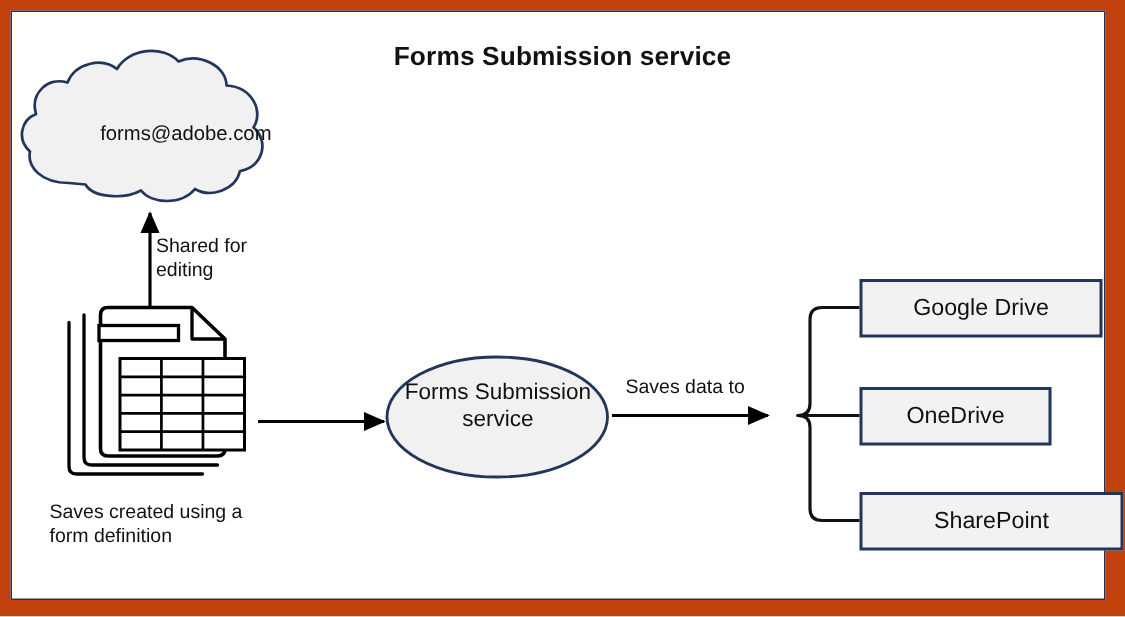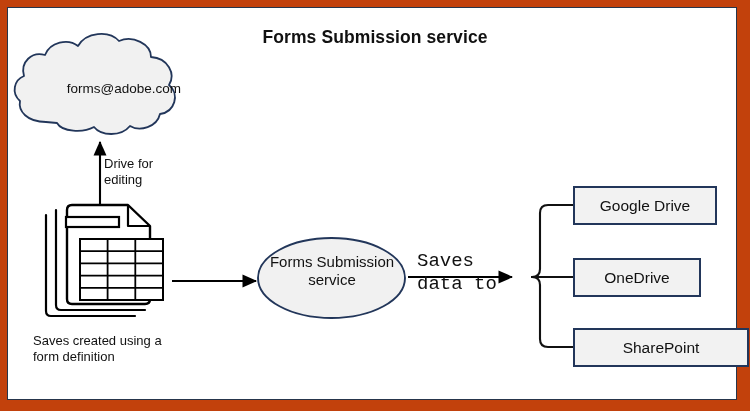--- a/index.html
+++ b/index.html
@@ -75,36 +75,35 @@
     left: 262px;
     top: 253px;
     width: 140px;
     text-align: center;
     font-size: 15px;
   }
   #saves-label {
     left: 417px;
     top: 250px;
     width: 110px;
-    font-size: 19px;
-    font-family: Liberation Mono, monospace;
+    font-size: 13px;
   }
   .dest-box {
     position: absolute;
     box-sizing: border-box;
     background: #f2f2f2;
     border: 2px solid #22365a;
     display: flex;
     align-items: center;
     justify-content: center;
     color: #111111;
     font-size: 15.5px;
     font-family: "Liberation Sans", sans-serif;
   }
-  #dest-google-drive { left: 573px; top: 186px; width: 144px; height: 39px; }
+  #dest-google-drive { left: 573px; top: 186px; width: 162px; height: 39px; }
   #dest-onedrive     { left: 573px; top: 258px; width: 128px; height: 39px; }
   #dest-sharepoint   { left: 573px; top: 328px; width: 176px; height: 39px; border-width: 2.5px; }
 </style>
 </head>
 <body>
 
 <div id="canvas">
 
   <div id="frame"></div>
 
@@ -175,21 +174,21 @@
       <path d="M 573 277 L 562 277 Q 554 277 554 277 L 532 277"></path>
 
       <path d="M 573 347 L 548 347 Q 540 347 540 339 L 540 285 Q 540 277 532 277"></path>
     </g>
   </svg>
 
   <div class="txt" id="diagram-title">Forms Submission service</div>
 
   <div class="txt" id="cloud-label">forms@adobe.com</div>
 
-  <div class="txt" id="shared-label">Drive for
+  <div class="txt" id="shared-label">Shared for
 editing</div>
 
   <div class="txt" id="form-caption">Saves created using a
 form definition</div>
 
   <div class="txt" id="ellipse-label">Forms Submission
 service</div>
 
   <div class="txt" id="saves-label">Saves data to</div>
 

